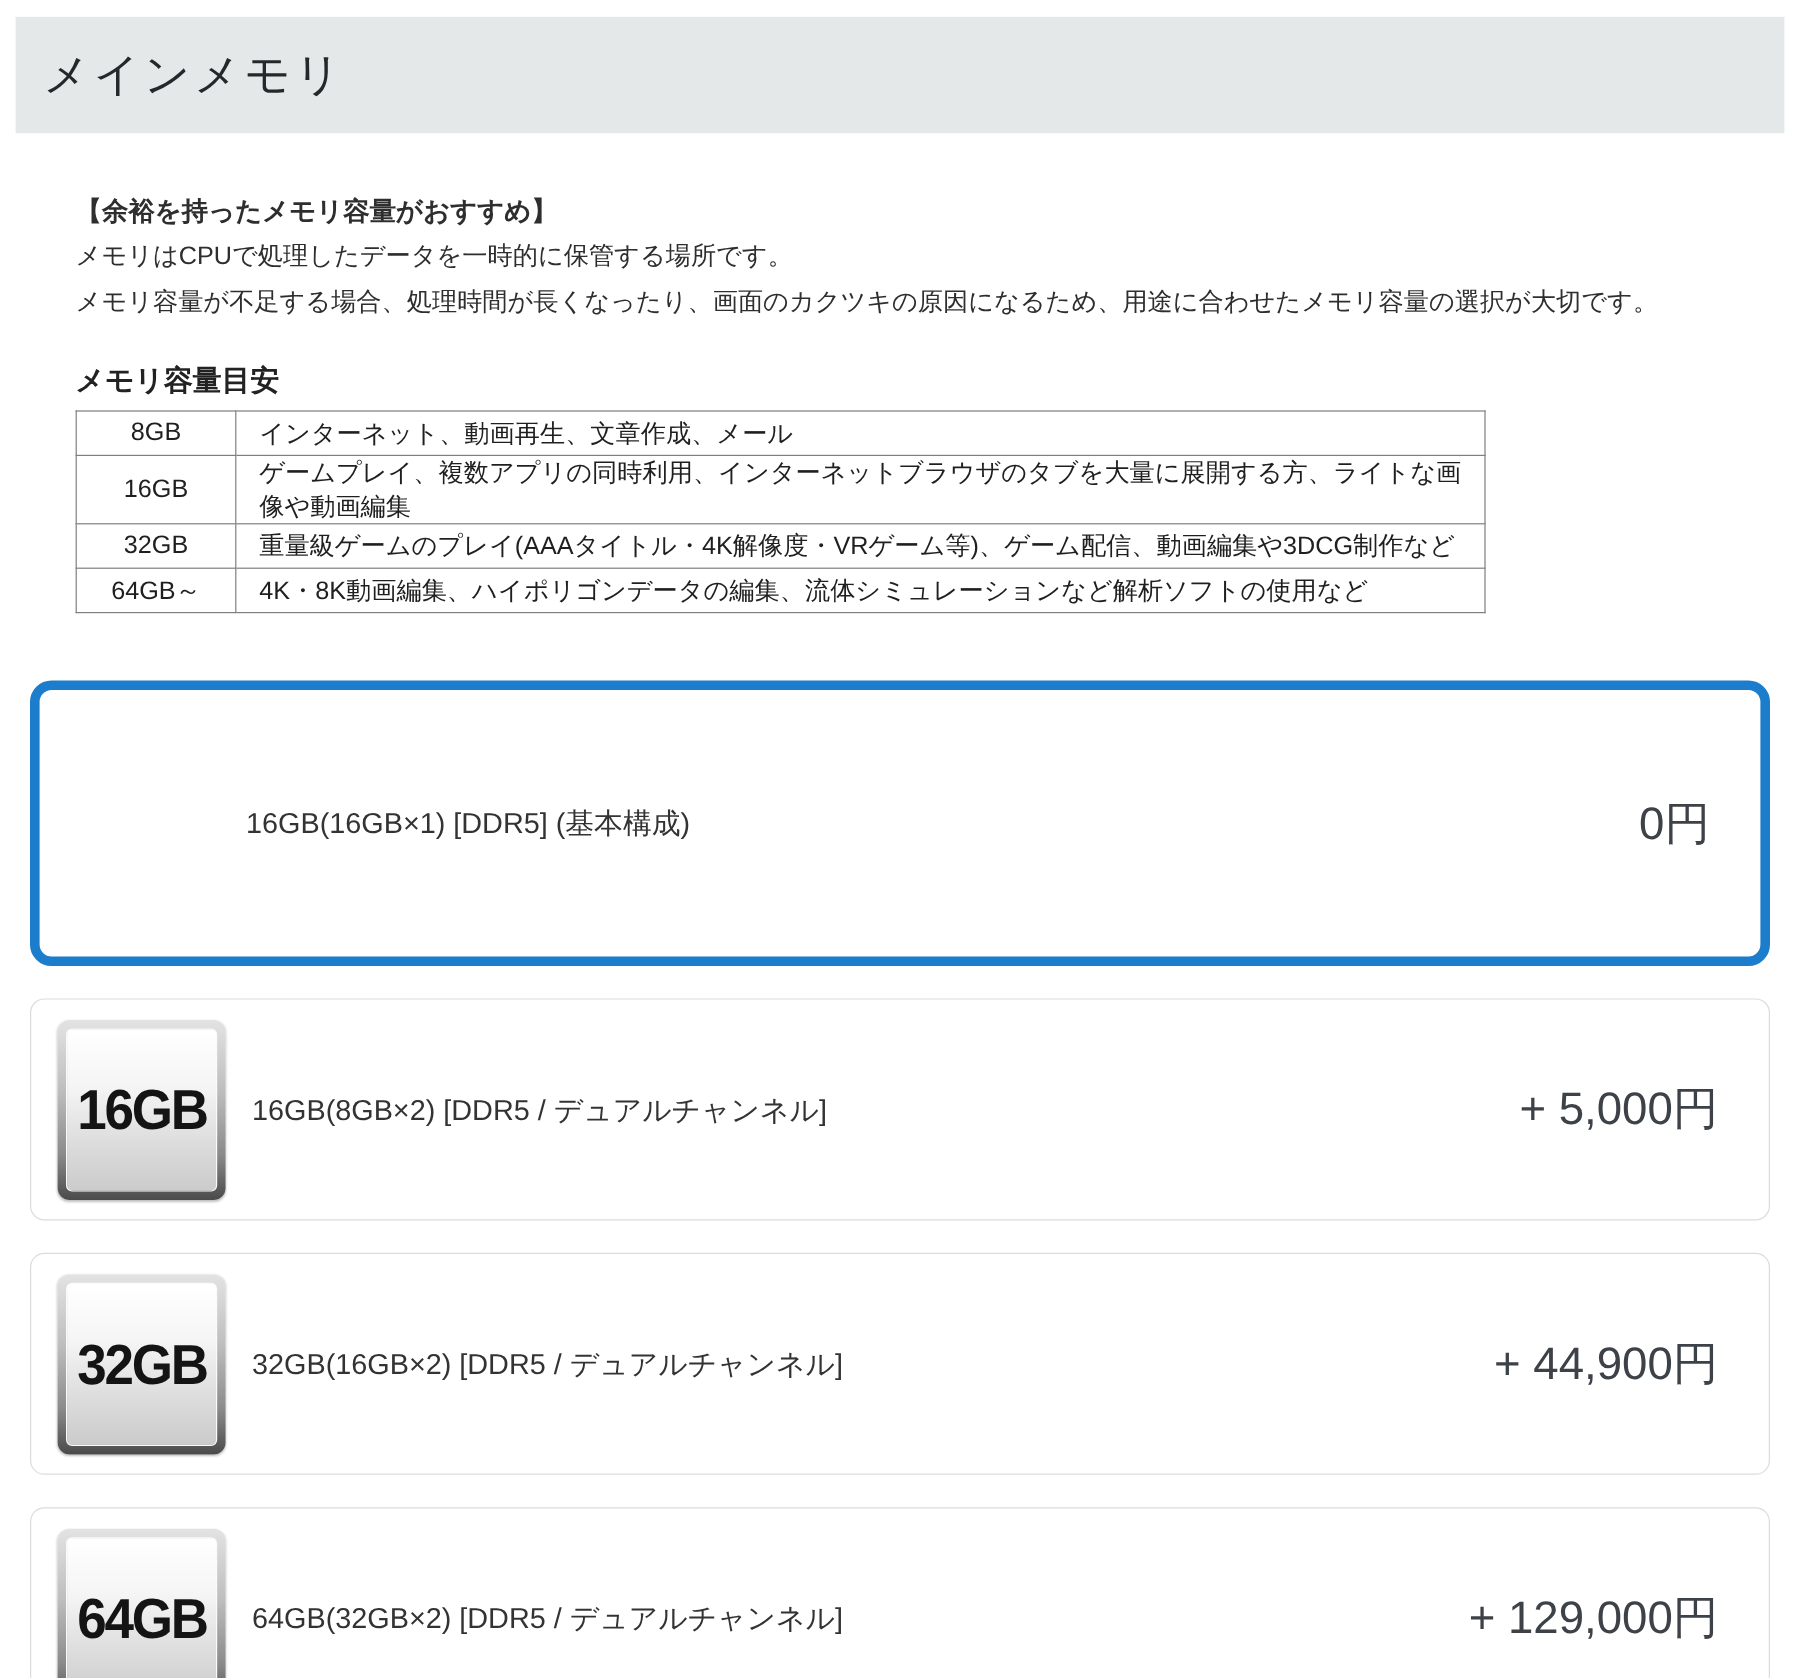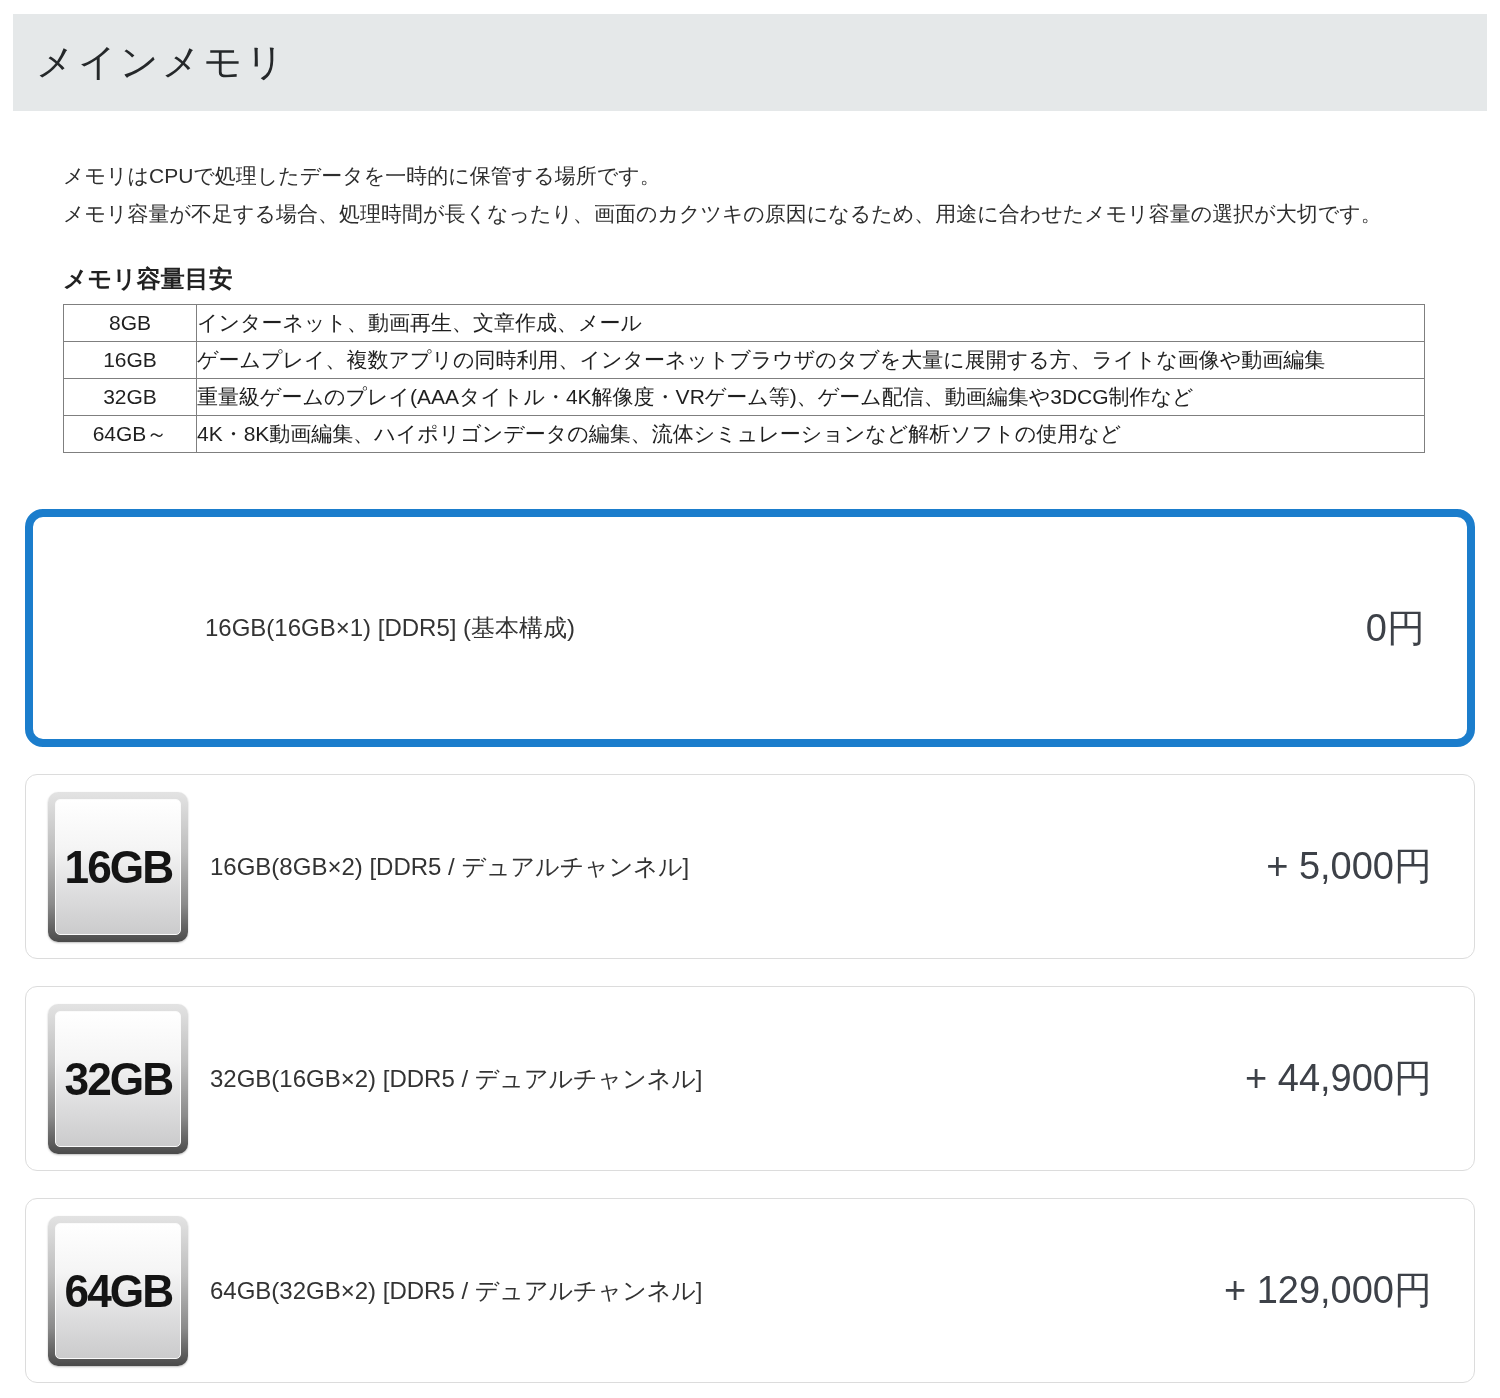--- a/index.html
+++ b/index.html
@@ -39,29 +39,29 @@
   
   .table-section { margin: 30px 60px 0 63px; }
   .table-title {
     font-weight: bold;
     font-size: 24px;
     margin-bottom: 9px;
     color: #222;
   }
   table.capacity {
     border-collapse: collapse;
-    width: 1362px;
+    width: 1175px;
     font-size: 21px;
     color: #1f1f1f;
     border-radius: 17px;
   }
   table.capacity td {
     border: 1px solid #7f7f7f;
     height: 37px;
-    padding: 0 0;
+    padding: 0 19px;
   }
   table.capacity td.cap {
     width: 133px;
     text-align: center;
     padding: 0;
   }
   
   .option {
     margin: 0 25px;
     background: #fff;
@@ -126,20 +126,21 @@
   }
 </style>
 </head>
 <body>
 
 <div class="header-bar">
   <span class="header-title">メインメモリ</span>
 </div>
 
 <div class="intro">
+  <div class="intro-heading">【余裕を持ったメモリ容量がおすすめ】</div>
   <div>メモリはCPUで処理したデータを一時的に保管する場所です。</div>
   <div>メモリ容量が不足する場合、処理時間が長くなったり、画面のカクツキの原因になるため、用途に合わせたメモリ容量の選択が大切です。</div>
 </div>
 
 <div class="table-section">
   <div class="table-title">メモリ容量目安</div>
   <table class="capacity">
     <tbody>
       <tr>
         <td class="cap">8GB</td>

